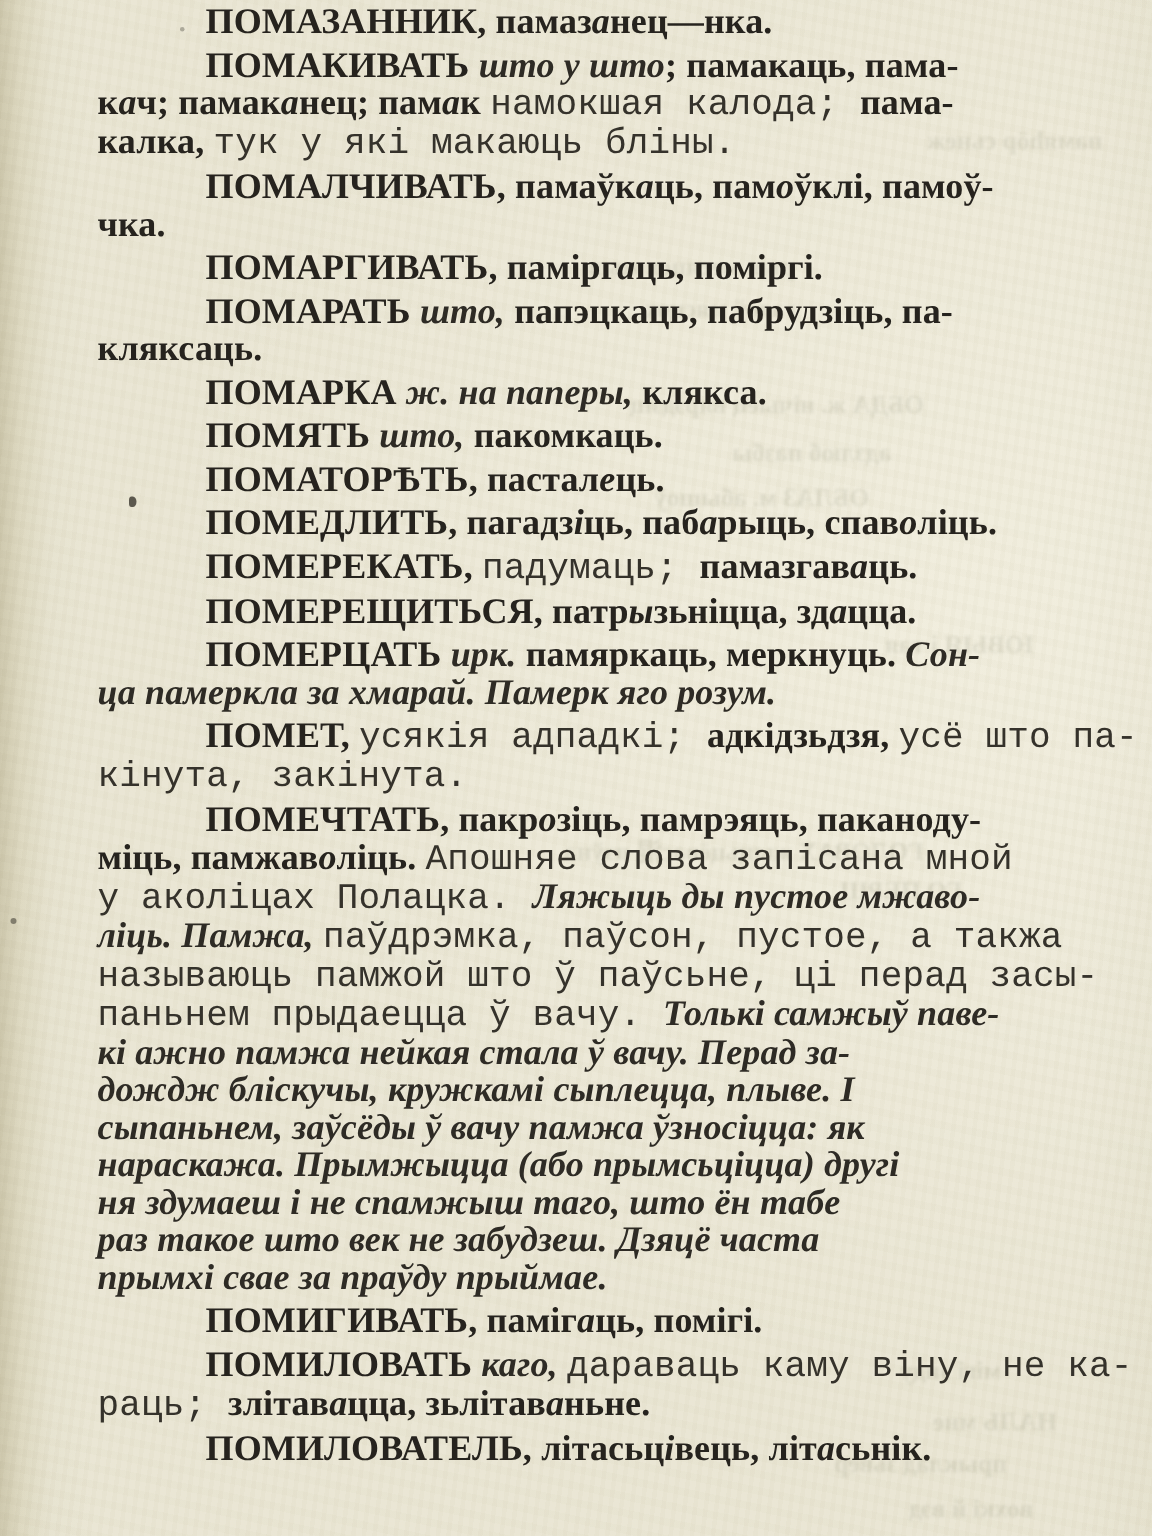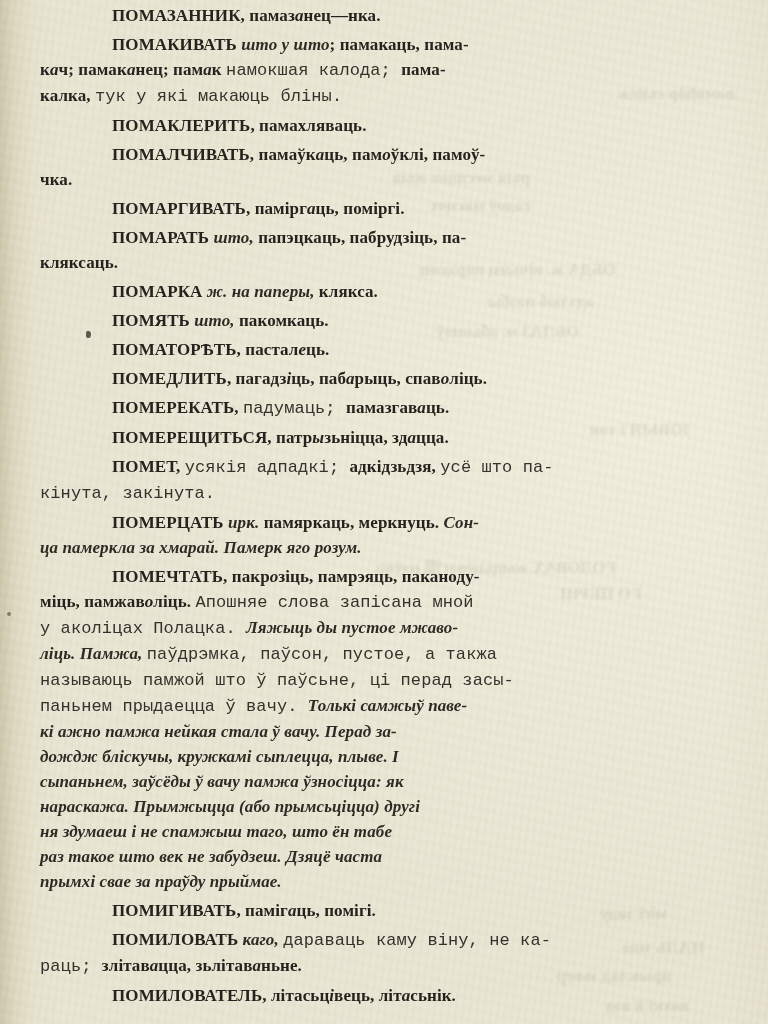--- a/index.html
+++ b/index.html
@@ -11,22 +11,22 @@
       #e9e5d1;
     font-family:"Liberation Serif","DejaVu Serif",serif;
     color:#26231e;
   }
   #paper-grain{position:absolute;inset:0;pointer-events:none;
     background:
       repeating-linear-gradient(97deg, rgba(120,110,80,.025) 0 3px, rgba(255,255,255,.02) 3px 7px),
       repeating-linear-gradient(12deg, rgba(120,110,80,.02) 0 5px, rgba(255,255,255,.015) 5px 11px);
   }
   #text-block{
-    position:absolute;left:40px;top:3px;width:648px;
-    font-size:17px;line-height:25px;
+    position:absolute;left:65px;top:3px;width:648px;
+    font-size:24px;line-height:25px;
     letter-spacing:.1px;
   }
   .entry{margin:0 0 4px 0;}
   .line{margin:0;white-space:nowrap;}
   .line.first{text-indent:72px;}
   .b{font-weight:700;}
   .r{font-weight:400;color:#35322b;font-family:Liberation Mono, monospace;}
   .i{font-style:italic;font-weight:700;color:#2e2b25;}
   .bi{font-style:italic;font-weight:700;}
   .ghost{
@@ -65,23 +65,20 @@
 <div id="text-block">
     <div class="entry">
       <p class="line first"><span class="b">ПОМАЗАННИК, </span><span class="b">памаз</span><span class="bi">а</span><span class="b">нец—нка.</span></p>
     </div>
     <div class="entry">
       <p class="line first"><span class="b">ПОМАКИВАТЬ </span><span class="i">што у што</span><span class="b">; </span><span class="b">памакаць, пама-</span></p>
       <p class="line"><span class="b">к</span><span class="bi">а</span><span class="b">ч; памак</span><span class="bi">а</span><span class="b">нец; пам</span><span class="bi">а</span><span class="b">к </span><span class="r">намокшая калода; </span><span class="b">пама-</span></p>
       <p class="line"><span class="b">калка, </span><span class="r">тук у які макаюць бліны.</span></p>
     </div>
     <div class="entry">
-      <p class="line first"><span class="b">ПОМАКЛЕРИТЬ, </span><span class="b">памахляваць.</span></p>
-    </div>
-    <div class="entry">
       <p class="line first"><span class="b">ПОМАЛЧИВАТЬ, </span><span class="b">памаўк</span><span class="bi">а</span><span class="b">ць, пам</span><span class="bi">о</span><span class="b">ўклі, памоў-</span></p>
       <p class="line"><span class="b">чка.</span></p>
     </div>
     <div class="entry">
       <p class="line first"><span class="b">ПОМАРГИВАТЬ, </span><span class="b">памірг</span><span class="bi">а</span><span class="b">ць, поміргі.</span></p>
     </div>
     <div class="entry">
       <p class="line first"><span class="b">ПОМАРАТЬ </span><span class="i">што, </span><span class="b">папэцкаць, пабрудзіць, па-</span></p>
       <p class="line"><span class="b">кляксаць.</span></p>
     </div>
@@ -97,26 +94,26 @@
     <div class="entry">
       <p class="line first"><span class="b">ПОМЕДЛИТЬ, </span><span class="b">пагадз</span><span class="bi">і</span><span class="b">ць, паб</span><span class="bi">а</span><span class="b">рыць, спав</span><span class="bi">о</span><span class="b">ліць.</span></p>
     </div>
     <div class="entry">
       <p class="line first"><span class="b">ПОМЕРЕКАТЬ, </span><span class="r">падумаць; </span><span class="b">памазгав</span><span class="bi">а</span><span class="b">ць.</span></p>
     </div>
     <div class="entry">
       <p class="line first"><span class="b">ПОМЕРЕЩИТЬСЯ, </span><span class="b">патр</span><span class="bi">ы</span><span class="b">зьніцца, зд</span><span class="bi">а</span><span class="b">цца.</span></p>
     </div>
     <div class="entry">
+      <p class="line first"><span class="b">ПОМЕРЦАТЬ </span><span class="i">ирк. </span><span class="b">памяркаць, меркнуць. </span><span class="i">Сон-</span></p>
+      <p class="line"><span class="i">ца памеркла за хмарай. Памерк яго розум.</span></p>
+    </div>
+    <div class="entry">
       <p class="line first"><span class="b">ПОМЕТ, </span><span class="r">усякія адпадкі; </span><span class="b">адкідзьдзя, </span><span class="r">усё што па-</span></p>
       <p class="line"><span class="r">кінута, закінута.</span></p>
-    </div>
-    <div class="entry">
-      <p class="line first"><span class="b">ПОМЕРЦАТЬ </span><span class="i">ирк. </span><span class="b">памяркаць, меркнуць. </span><span class="i">Сон-</span></p>
-      <p class="line"><span class="i">ца памеркла за хмарай. Памерк яго розум.</span></p>
     </div>
     <div class="entry">
       <p class="line first"><span class="b">ПОМЕЧТАТЬ, </span><span class="b">пакр</span><span class="bi">о</span><span class="b">зіць, памрэяць, паканоду-</span></p>
       <p class="line"><span class="b">міць, памжав</span><span class="bi">о</span><span class="b">ліць. </span><span class="r">Апошняе слова запісана мной</span></p>
       <p class="line"><span class="r">у аколіцах Полацка. </span><span class="i">Ляжыць ды пустое мжаво-</span></p>
       <p class="line"><span class="i">ліць. Памжа, </span><span class="r">паўдрэмка, паўсон, пустое, а такжа</span></p>
       <p class="line"><span class="r">называюць памжой што ў паўсьне, ці перад засы-</span></p>
       <p class="line"><span class="r">паньнем прыдаецца ў вачу. </span><span class="i">Толькі самжыў паве-</span></p>
       <p class="line"><span class="i">кі ажно памжа нейкая стала ў вачу. Перад за-</span></p>
       <p class="line"><span class="i">дождж бліскучы, кружкамі сыплецца, плыве. І</span></p>

